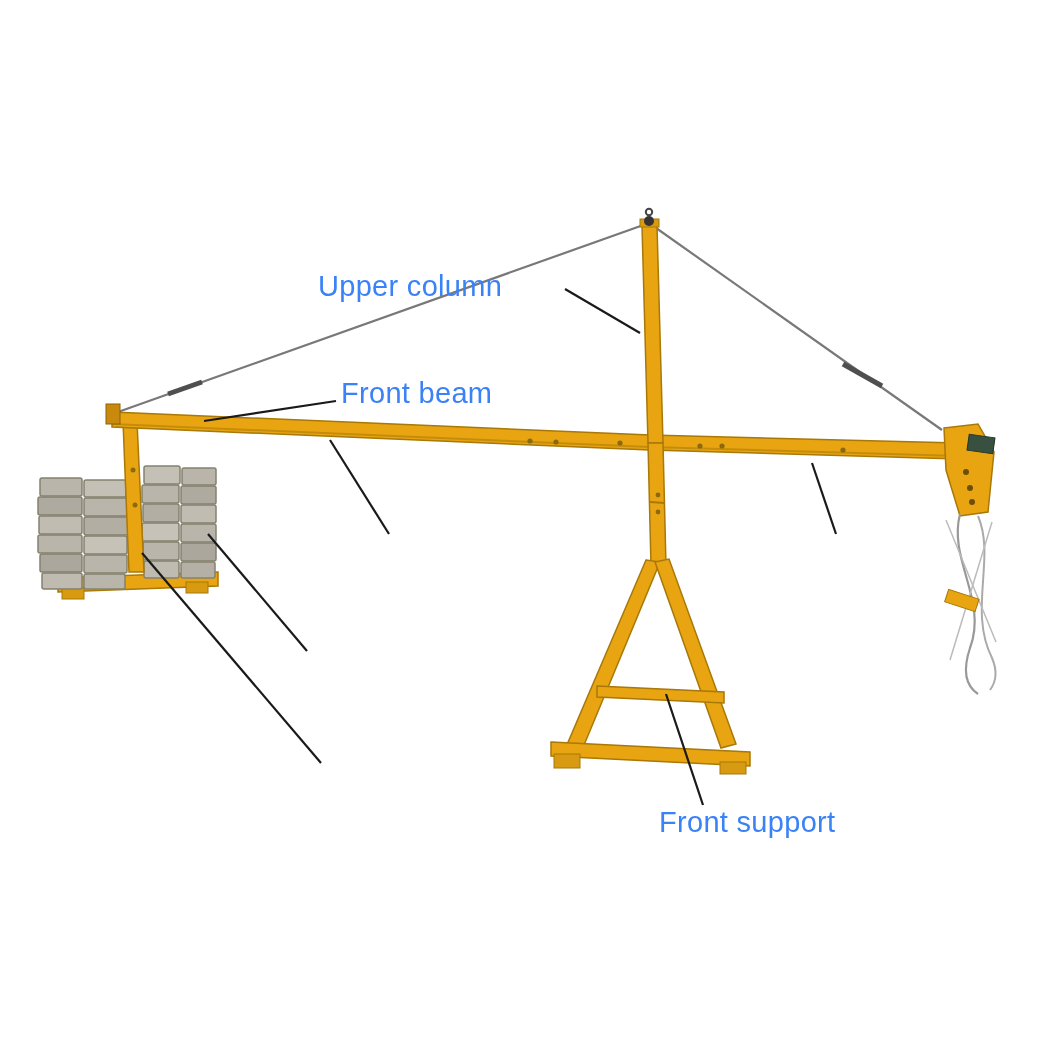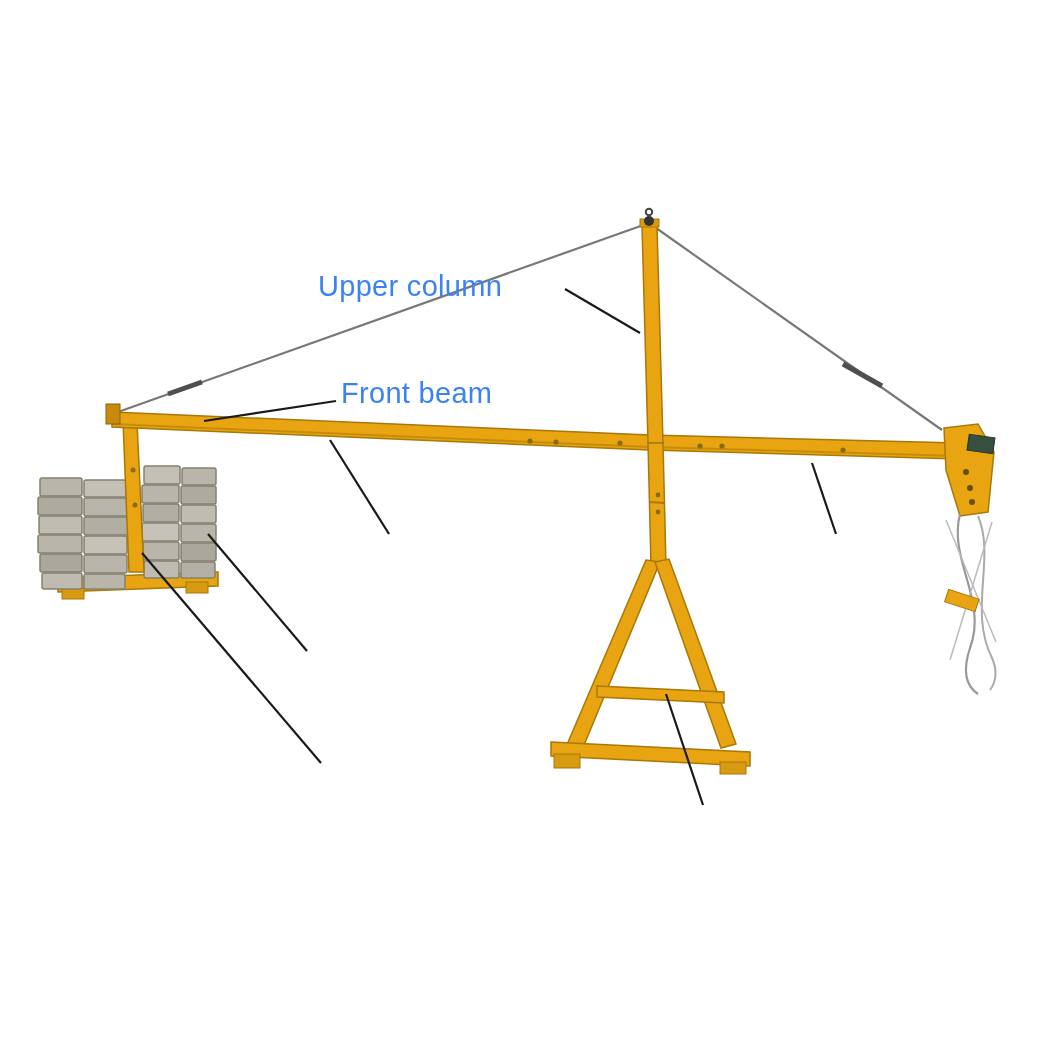--- a/index.html
+++ b/index.html
@@ -132,14 +132,15 @@
   </svg>
 
   <div class="label" style="left:318px;top:271px">Upper column</div>
 
   <div class="label" style="left:341px;top:378px">Front beam</div>
 
 
 
 
 
+  <div class="label" style="left:659px;top:807px">Front support</div>
 
 </div>
 
 </body></html>

